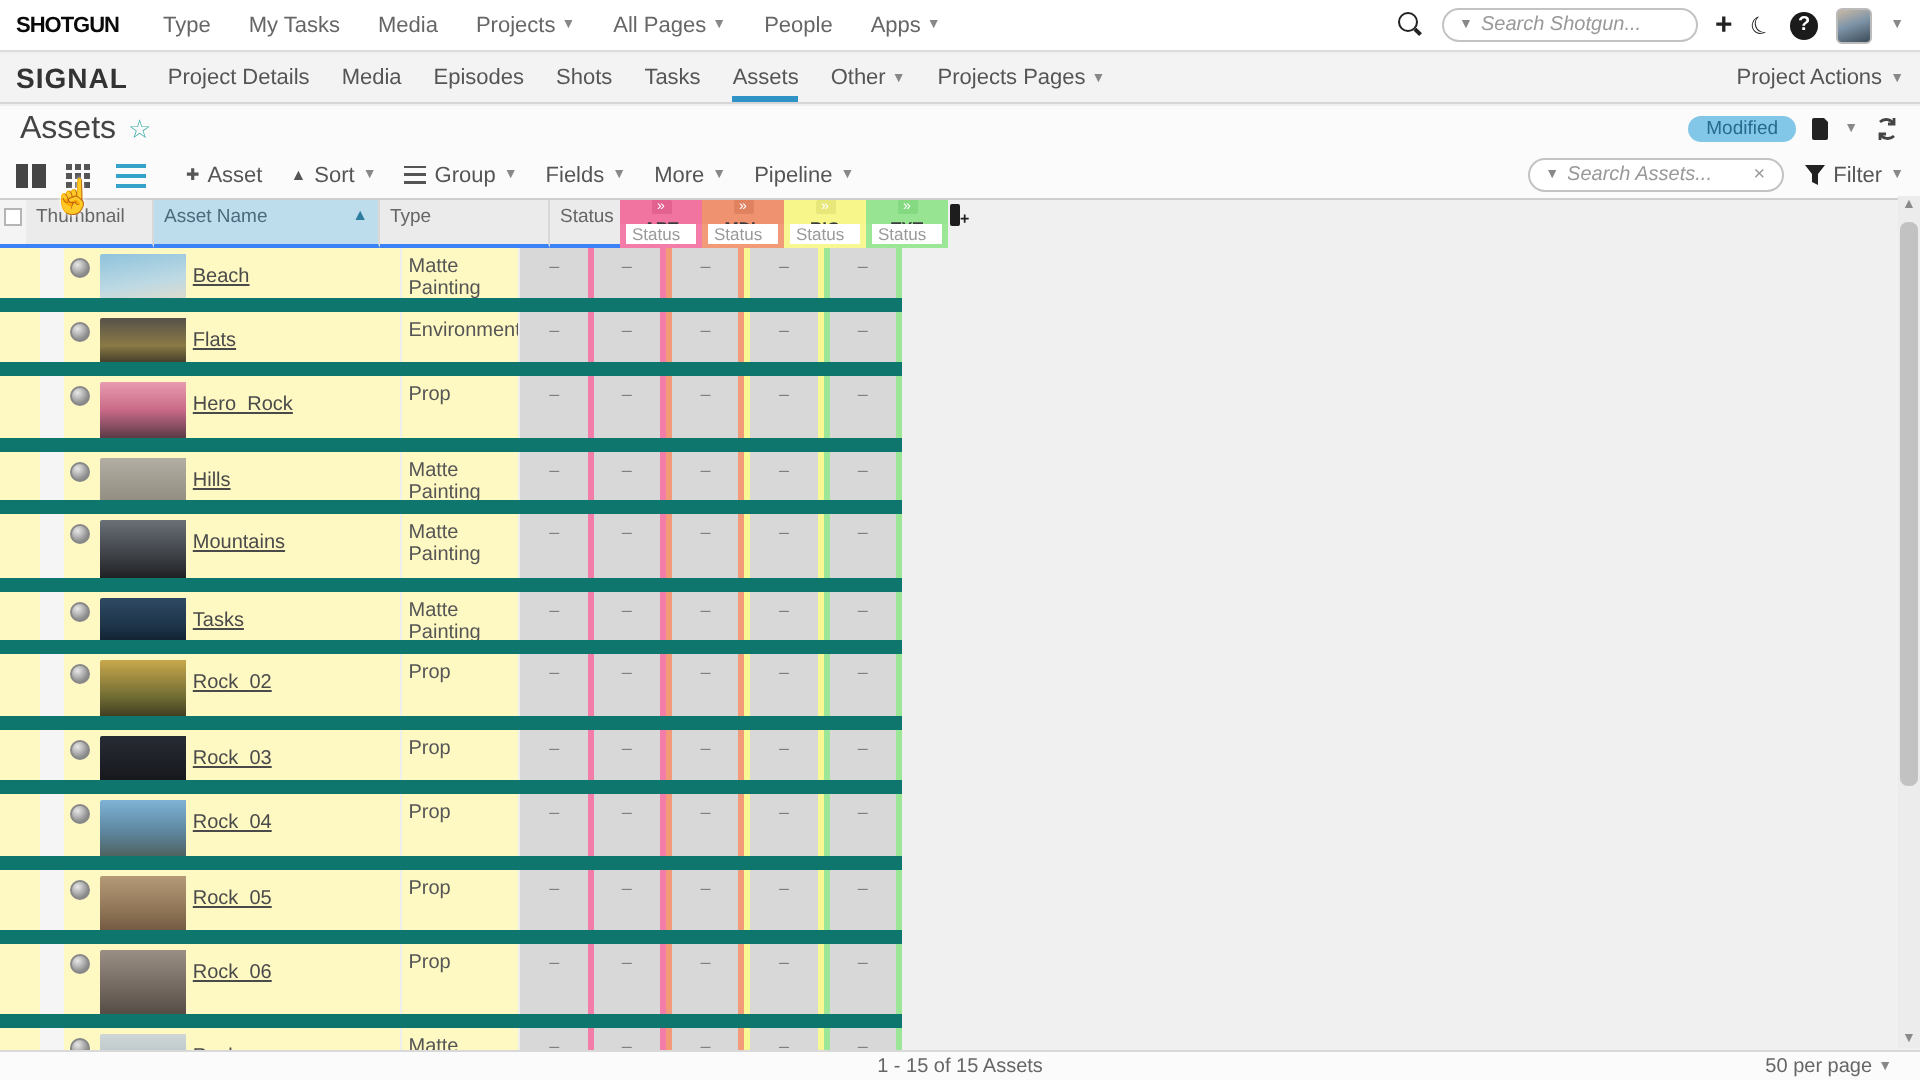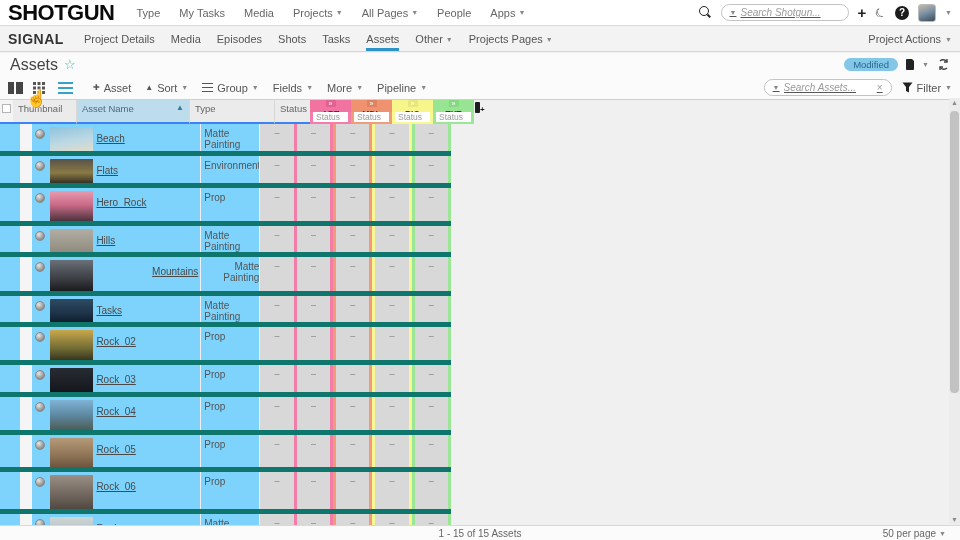--- a/index.html
+++ b/index.html
@@ -3,30 +3,30 @@
 <meta charset="utf-8">
 <style>
   * { margin:0; padding:0; box-sizing:border-box; }
   html,body { width:960px; height:540px; overflow:hidden; }
   body { font-family:"Liberation Sans", sans-serif; background:#f0f0f0; color:#555; }
   .app { position:relative; width:960px; height:540px; background:#f0f0f0; overflow:hidden; }
 
   
   .topnav { position:absolute; top:0; left:0; right:0; height:26px; background:#fff;
             border-bottom:1px solid #dcdcdc; display:flex; align-items:center; padding:0 8px; }
-  .logo { font-size:22px; font-weight:900; letter-spacing:-0.5px; color:#0a0a0a; margin-right:22px; }
+  .logo { font-size:11px; font-weight:900; letter-spacing:-0.5px; color:#0a0a0a; margin-right:22px; }
   .tn-items { display:flex; gap:19px; align-items:center; }
   .tn-item { font-size:11px; color:#666; cursor:pointer; white-space:nowrap; display:flex; align-items:center; gap:3px;}
   .chev { font-size:7px; color:#888; }
   .tn-right { margin-left:auto; display:flex; align-items:center; gap:9px; }
   .mag { width:13px; height:13px; position:relative; display:inline-block; }
   .mag::before { content:""; position:absolute; width:8px; height:8px; border:1.6px solid #222; border-radius:50%; left:0; top:0;}
   .mag::after { content:""; position:absolute; width:4px; height:1.6px; background:#222; transform:rotate(45deg); left:8px; top:9px; }
   .pill-search { display:flex; align-items:center; gap:4px; border:1px solid #c3c3c3; border-radius:10px;
-                 height:17px; padding:0 8px; background:#fff; width:128px;text-decoration:underline; }
+                 height:17px; padding:0 8px; background:#fff; width:128px; }
   .pill-search input { border:none; outline:none; font-size:10px; font-style:italic; color:#888; width:100%; background:transparent; font-family:"Liberation Sans",sans-serif;}
   .pill-search input::placeholder { color:#999; font-style:italic; }
   .icon-plus { font-size:15px; font-weight:bold; color:#222; line-height:1; }
   .icon-moon { font-size:12px; color:#111; transform:rotate(-25deg); display:inline-block;}
   .icon-help { width:14px; height:14px; background:#1b1b1b; color:#fff; border-radius:50%;
                font-size:10px; font-weight:bold; display:flex; align-items:center; justify-content:center; }
   .avatar { width:18px; height:18px; border-radius:3px; background:linear-gradient(160deg,#c8b9a4 0%,#7e94a8 45%,#3c4c58 100%); border:1px solid #bbb;}
 
   
   .projnav { position:absolute; top:27px; left:0; right:0; height:25px; background:#f3f3f3;
@@ -83,21 +83,21 @@
   .step-head { height:12px; display:flex; align-items:center; gap:2px; padding:0 1px;flex-direction:column; }
   .step-chip { width:10px; height:10px; color:#fff; font-size:7px; display:flex; align-items:center; justify-content:center; border-radius:1px;}
   .step-code { font-size:8.5px; color:#3c3c3c; font-weight:bold; }
   .step-sub { height:12px; background:#fff; border-style:solid; border-width:0 3px 2px 3px;
               font-size:8.5px; color:#999; padding-left:3px; line-height:10px;}
   .th-addcol { width:11px; background:transparent; border:none; position:relative; padding:2px 0 0 1px; cursor:pointer;}
   .addcol-bar { display:inline-block; width:5px; height:11px; background:#1d1d1d; border-radius:1px; vertical-align:top;}
   .addcol-plus { font-size:8px; color:#1d1d1d; font-weight:bold; vertical-align:bottom; line-height:6px;}
 
   .tbody { position:relative; width:451px; background:#fff; }
-  .row { display:flex; border-bottom:5px solid #0f766e; background:#7dd3fc;padding-left:20px; }
+  .row { display:flex; border-bottom:7px solid #0f766e; background:#fef9c3;padding-left:20px; }
   .cell { overflow:hidden; }
   .gutter { width:13px; background:#f5f5f5; }
   .c-icon { width:17px; display:flex; align-items:flex-start; justify-content:center; padding-top:5px; }
   .globe { width:10px; height:10px; border-radius:50%; background:radial-gradient(circle at 35% 30%, #e8e8e8 0%, #9a9a9a 60%, #6f6f6f 100%); border:0.5px solid #888; display:inline-block;}
   .c-thumb { width:47px; padding:3px 1px; }
   .thumb { width:45px; border-radius:1px; }
   .c-name { width:113px; padding:4px 2px 0 3px; border-right:1px solid #efefef;}
   .asset-link { font-size:10px; color:#4a4a4a; text-decoration:underline; cursor:pointer; }
   .c-type { width:62px; padding:4px 0 0 3px; font-size:10px; color:#555; border-right:1px solid #efefef;}
   .c-status { width:35px; background:#d8d8d8; }
@@ -417,21 +417,21 @@
             <span class="dash">–</span>
           </div>
       <div class="cell c-step" style="border-left: 3px solid rgb(247, 247, 148); border-right: 3px solid rgb(247, 247, 148);">
             <span class="dash">–</span>
           </div>
       <div class="cell c-step" style="border-left: 3px solid rgb(156, 230, 152); border-right: 3px solid rgb(156, 230, 152);">
             <span class="dash">–</span>
           </div>
     </div>
 
-    <div class="row" style="height: 39px; text-align: right;">
+    <div class="row" style="height: 39px;">
       <div class="cell gutter"></div>
       <div class="cell c-icon">
             <span class="globe"></span>
           </div>
       <div class="cell c-thumb">
             <div class="thumb" style="background: linear-gradient(rgb(106, 112, 119) 0%, rgb(58, 61, 66) 60%, rgb(23, 24, 26) 100%); height: 32px;"></div>
           </div>
       <div class="cell c-name"><a class="asset-link">Mountains</a></div>
       <div class="cell c-type">Matte Painting</div>
       <div class="cell c-status">

